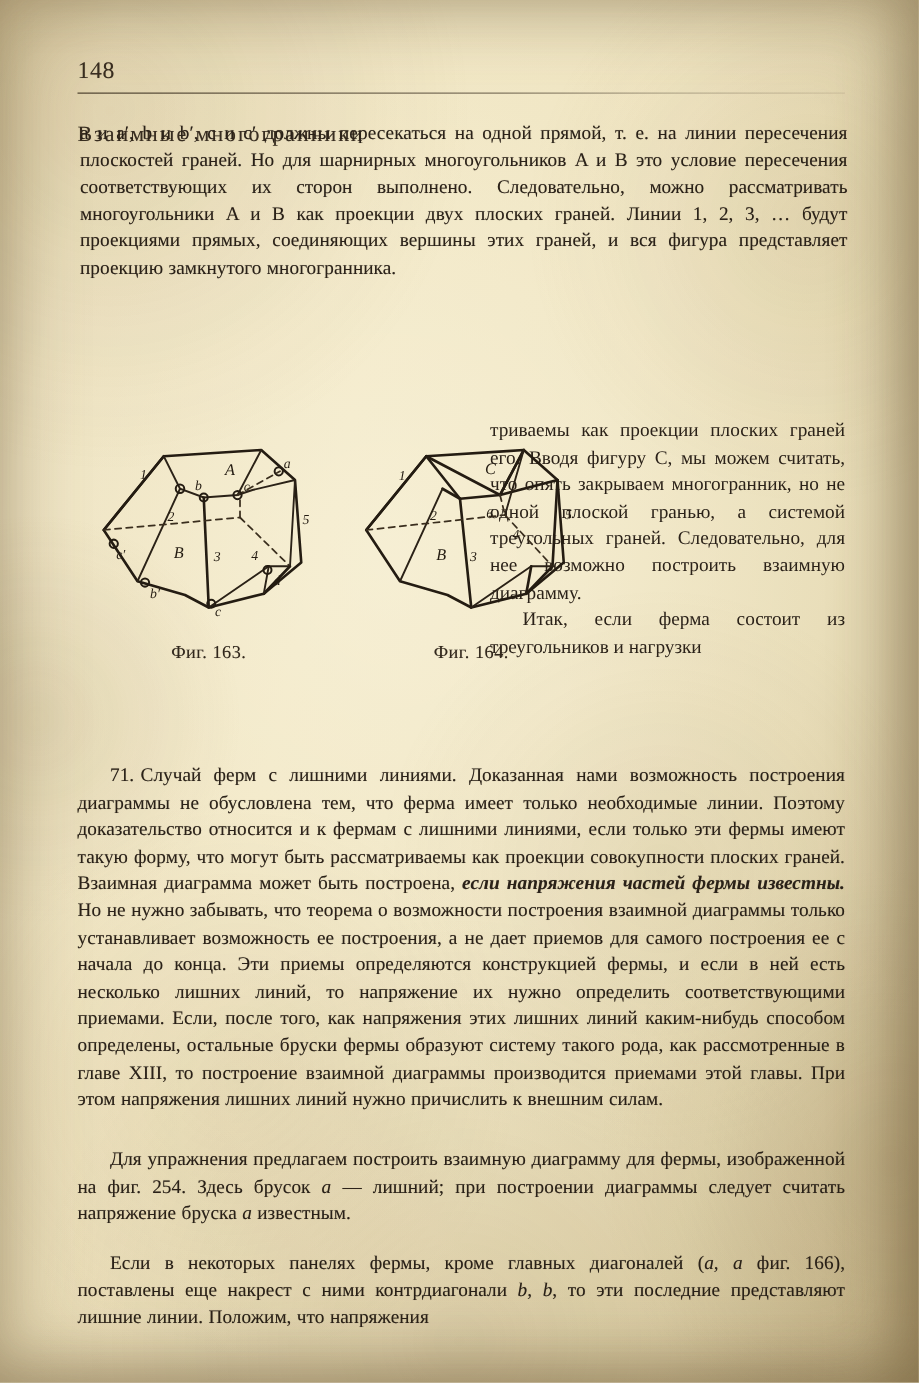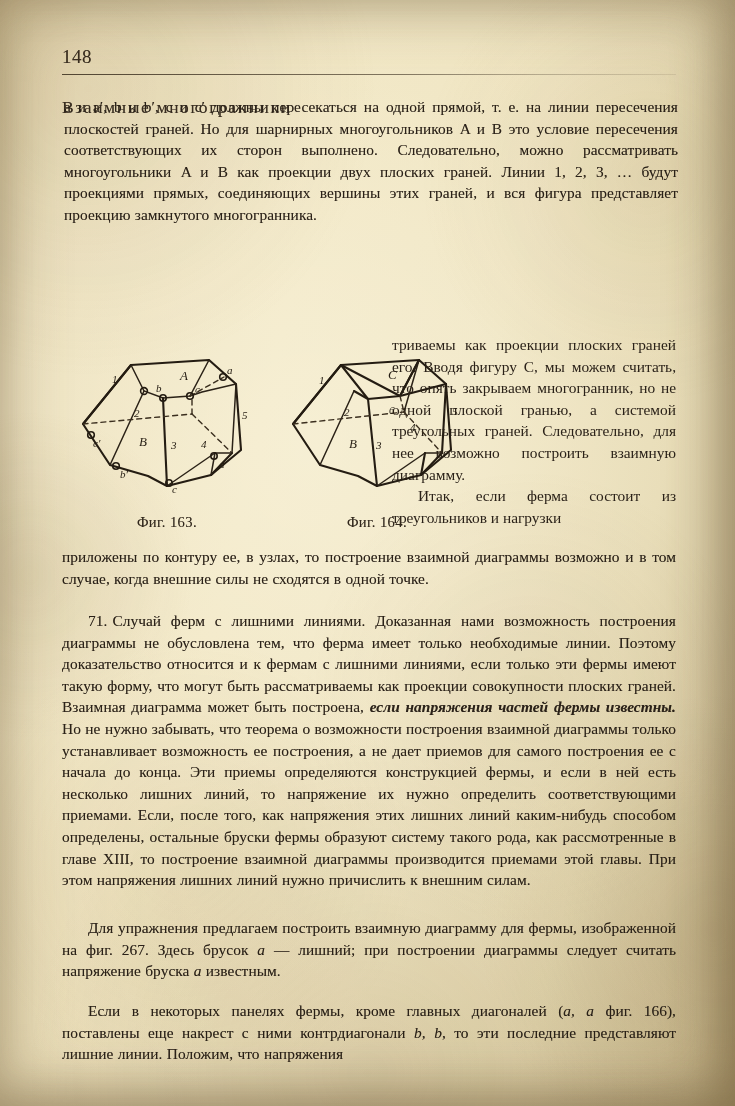--- a/index.html
+++ b/index.html
@@ -244,30 +244,27 @@
       <text class="lbl" x="37" y="32">1</text>
       <text class="lbl" x="62" y="64">2</text>
       <text class="lbl" x="94" y="97">3</text>
       <text class="lbl" x="128" y="79">4</text>
       <text class="lbl" x="170" y="63">5</text>
       <text class="lbl" x="107" y="62">6</text>
     </svg>
     <div class="figcap">Фиг. 164.</div>
   </div>
 
-  <div class="col" id="para5">
-    <p class="p">приложены по контуру ее, в узлах, то построение взаимной диаграммы возможно и в том случае, когда внешние силы не сходятся в одной точке.</p>
-  </div>
 
   <div class="col" id="sec71">
     <p class="p ind"><span class="sechead">71.</span><span class="sechead" style="padding-left:5px">Случай ферм с лишними линиями.</span><span> Доказанная нами возможность построения диаграммы не обусловлена тем, что ферма имеет только необходимые линии. Поэтому доказательство относится и к фермам с лишними линиями, если только эти фермы имеют такую форму, что могут быть рассматриваемы как проекции совокупности плоских граней. Взаимная диаграмма может быть построена, </span><span class="bi">если напряжения частей фермы известны.</span><span> Но не нужно забывать, что теорема о возможности построения взаимной диаграммы только устанавливает возможность ее построения, а не дает приемов для самого построения ее с начала до конца. Эти приемы определяются конструкцией фермы, и если в ней есть несколько лишних линий, то напряжение их нужно определить соответствующими приемами. Если, после того, как напряжения этих лишних линий каким-нибудь способом определены, остальные бруски фермы образуют систему такого рода, как рассмотренные в главе XIII, то построение взаимной диаграммы производится приемами этой главы. При этом напряжения лишних линий нужно причислить к внешним силам.</span></p>
   </div>
 
   <div class="col" id="para7">
-    <p class="p ind"><span>Для упражнения предлагаем построить взаимную диаграмму для фермы, изображенной на фиг. 267. Здесь брусок </span><span class="math">a</span><span> — лишний; при построении диаграммы следует считать напряжение бруска </span><span class="math">a</span><span> известным.</span></p>
+    <p class="p ind"><span>Для упражнения предлагаем построить взаимную диаграмму для фермы, изображенной на фиг. 254. Здесь брусок </span><span class="math">a</span><span> — лишний; при построении диаграммы следует считать напряжение бруска </span><span class="math">a</span><span> известным.</span></p>
   </div>
 
   <div class="col" id="para8">
     <p class="p ind"><span>Если в некоторых панелях фермы, кроме главных диагоналей (</span><span class="math">a, a</span><span> фиг. 166), поставлены еще накрест с ними контрдиагонали </span><span class="math">b, b</span><span>, то эти последние представляют лишние линии. Положим, что напряжения</span></p>
   </div>
 
   <div id="grain"></div>
   <div id="vignette"></div>
 </div>
 

